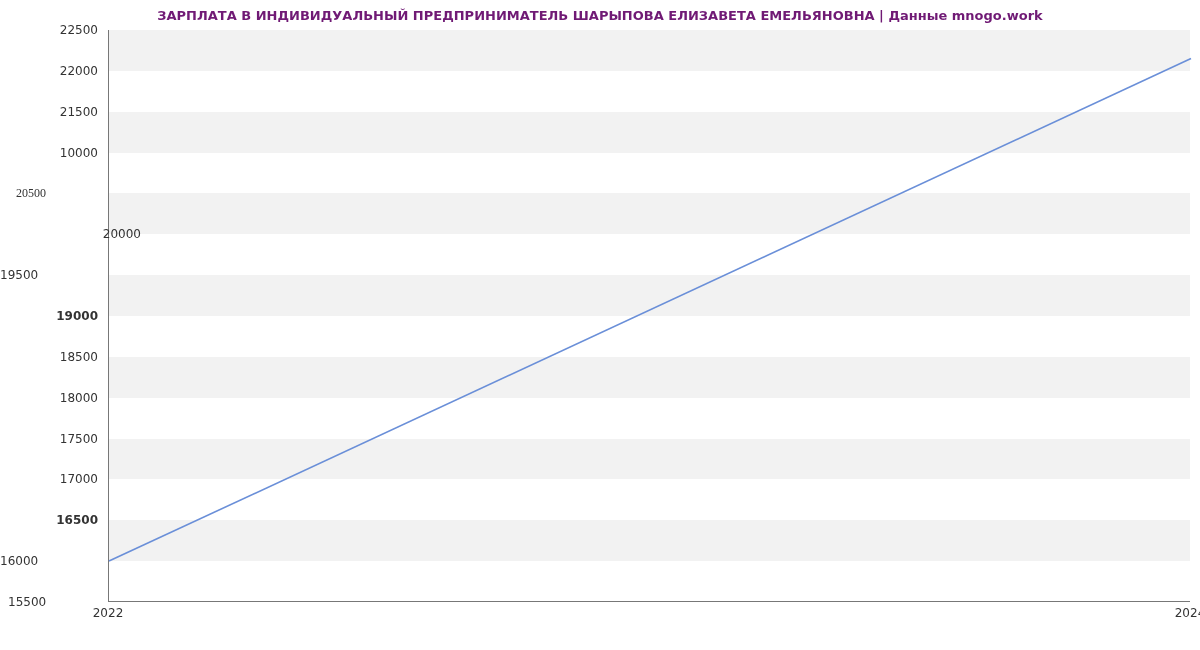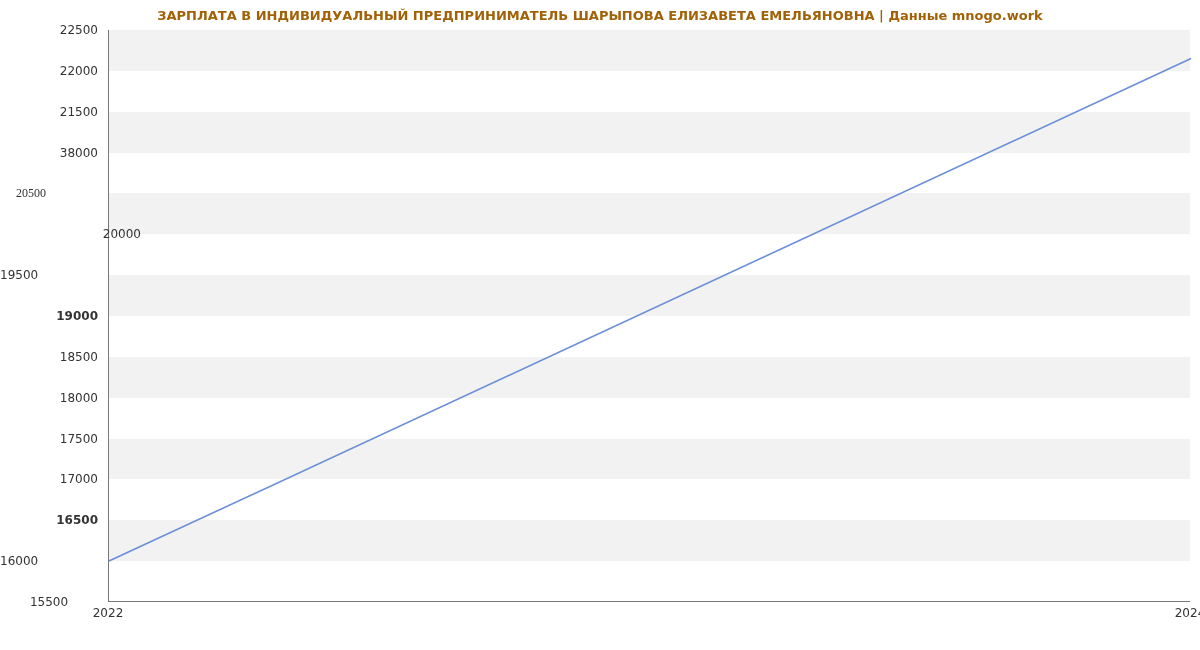--- a/index.html
+++ b/index.html
@@ -18,21 +18,21 @@
     height: 650px;
   }
   .title {
     position: absolute;
     top: 8px;
     left: 0;
     width: 1200px;
     text-align: center;
     font-size: 13px;
     font-weight: 600;
-    color: #a16207;
+    color: #701a75;
   }
   .plot {
     position: absolute;
     left: 108px;
     top: 30px;
     width: 1082px;
     height: 572px;
     box-sizing: border-box;
     border-left: 1px solid #777;
     border-bottom: 1px solid #777;
@@ -83,32 +83,32 @@
       <div class="band" style="top: 326.857px; height: 40.8571px;"></div>
       <div class="band" style="top: 408.571px; height: 40.8571px;"></div>
       <div class="band" style="top: 490.286px; height: 40.8571px;"></div>
 
     <svg class="line-layer" id="line-layer">
         <path d="M0.0 531.1 L1082.0 28.6" stroke="#6a8fd8" stroke-width="1.6" fill="none"></path>
       </svg>
   </div>
 
   <div id="y-labels">
-      <div class="y-tick-label" style="left: 0px; width: 98px; position: absolute; text-align: center; top: 602px;">15500</div>
+      <div class="y-tick-label" style="left: 8px; width: 98px; position: absolute; text-align: left; top: 602px;">15500</div>
       <div class="y-tick-label" style="left: 0px; width: 98px; position: absolute; text-align: left; top: 561.143px;">16000</div>
       <div class="y-tick-label" style="left: 0px; width: 98px; position: absolute; text-align: right; top: 520.286px; font-weight: bold;">16500</div>
       <div class="y-tick-label" style="left: 0px; width: 98px; position: absolute; text-align: right; top: 479.429px;">17000</div>
       <div class="y-tick-label" style="left: 0px; width: 98px; position: absolute; text-align: right; top: 438.571px;">17500</div>
       <div class="y-tick-label" style="left: 0px; width: 98px; position: absolute; text-align: right; top: 397.714px;">18000</div>
       <div class="y-tick-label" style="left: 0px; width: 98px; position: absolute; text-align: right; top: 356.857px;">18500</div>
       <div class="y-tick-label" style="left: 0px; width: 98px; position: absolute; text-align: right; top: 316px; font-weight: bold;">19000</div>
       <div class="y-tick-label" style="left: 0px; width: 98px; position: absolute; text-align: left; top: 275.143px;">19500</div>
       <div class="y-tick-label" style="left: 0px; width: 98px; position: absolute; text-align: right; top: 234.286px; margin-left: 43px;">20000</div>
       <div class="y-tick-label" style="left: 16px; width: 98px; position: absolute; text-align: left; top: 193.429px; font-family: Liberation Serif, serif;">20500</div>
-      <div class="y-tick-label" style="left: 0px; width: 98px; position: absolute; text-align: right; top: 152.571px;">38000</div>
+      <div class="y-tick-label" style="left: 0px; width: 98px; position: absolute; text-align: right; top: 152.571px;">10000</div>
       <div class="y-tick-label" style="left: 0px; width: 98px; position: absolute; text-align: right; top: 111.714px;">21500</div>
       <div class="y-tick-label" style="left: 0px; width: 98px; position: absolute; text-align: right; top: 70.8571px;">22000</div>
       <div class="y-tick-label" style="left: 0px; width: 98px; position: absolute; text-align: right; top: 30px;">22500</div>
     </div>
   <div id="x-labels">
       <div class="x-tick-label" style="left: 108px;">2022</div>
       <div class="x-tick-label" style="left: 1190px;">2024</div>
     </div>
 </div>
 

